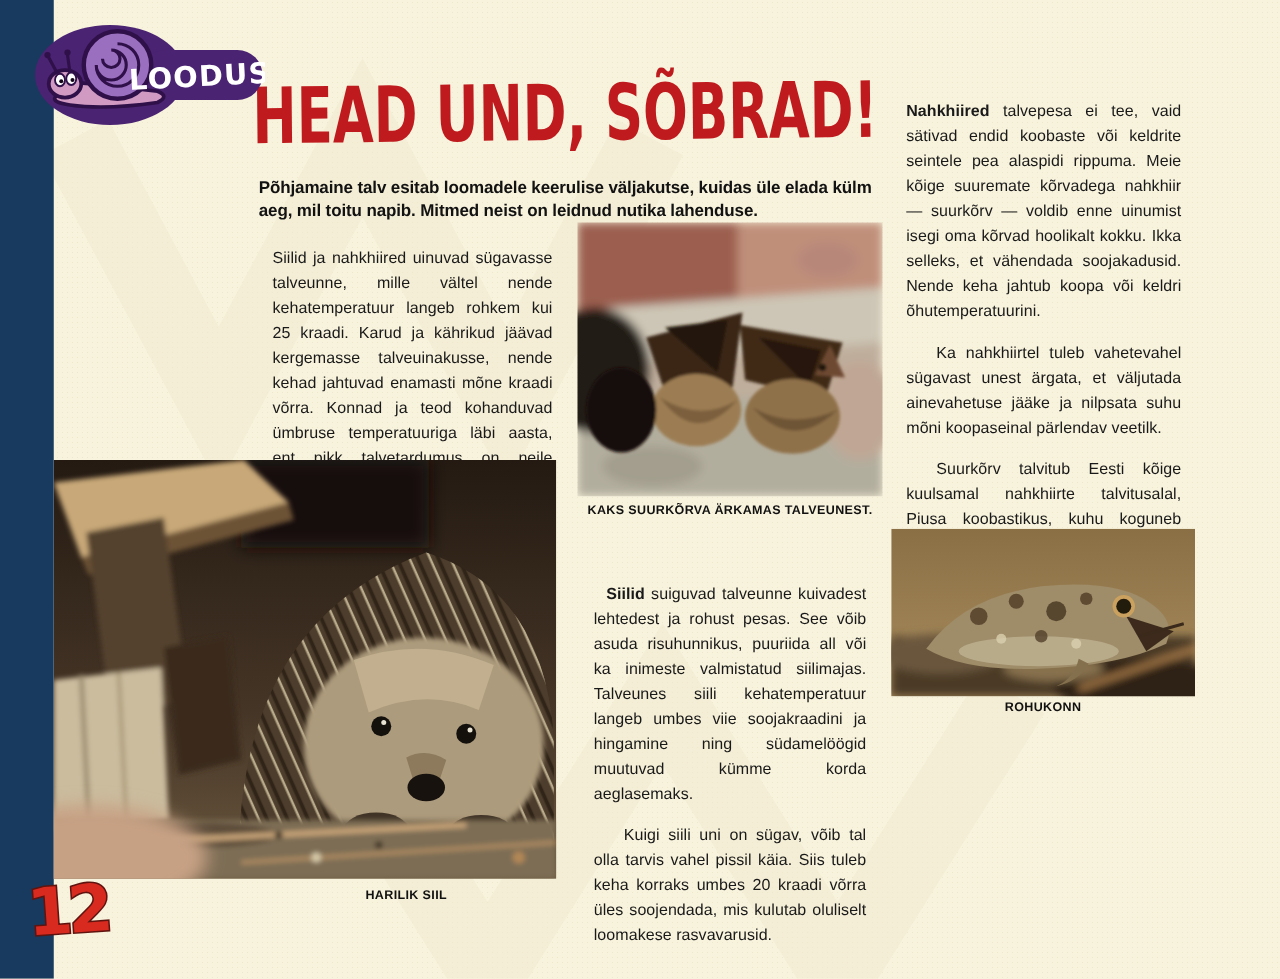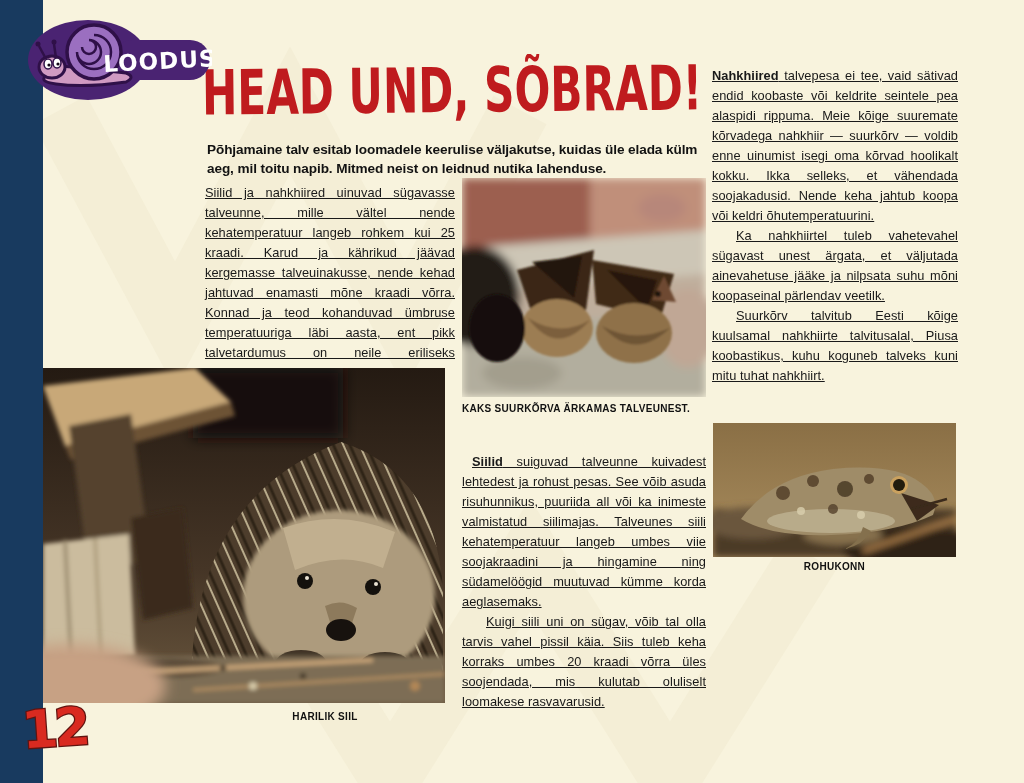--- a/index.html
+++ b/index.html
@@ -15,32 +15,32 @@
   }
   .watermark{position:absolute;left:0;top:0;pointer-events:none;}
   .navy-bar{position:absolute;left:0;top:0;width:43px;height:783px;background:#183a5f;}
   .logo{position:absolute;left:26px;top:14px;}
   .headline{position:absolute;left:198px;top:54px;}
   .lead{
     position:absolute;left:207px;top:126px;width:496px;
     font-weight:bold;font-size:13.6px;line-height:19px;letter-spacing:-0.1px;color:#121212;
   }
   .bodycol{font-size:12.8px;line-height:20px;text-align:justify;letter-spacing:0.05px;color:#191919;}
-  .bodycol p{margin:0;text-decoration:underline;}
+  .bodycol p{margin:13px;}
   .ind{text-indent:24px;}
   .ind-sm{text-indent:10px;}
   .col-left{position:absolute;left:205px;top:183px;width:250px;}
   .col-mid{position:absolute;left:462px;top:452px;width:244px;}
   .col-right{position:absolute;left:712px;top:66px;width:246px;}
   .col-right-frog{position:absolute;left:712px;top:590px;width:246px;}
   .caption{
     font-size:10px;font-weight:bold;letter-spacing:0.3px;color:#111;
     position:absolute;
   }
-  .cap-bats{left:462px;top:403px;width:244px;}
+  .cap-bats{left:462px;top:403px;width:244px;text-align:center;}
   .cap-hedgehog{left:205px;top:711px;width:240px;text-align:center;}
   .cap-frog{left:713px;top:561px;width:243px;text-align:center;}
   .figure{position:absolute;display:block;}
   .fig-bats{left:462px;top:178px;}
   .fig-hedgehog{left:43px;top:368px;}
   .fig-frog{left:713px;top:423px;}
   .pagenum{position:absolute;left:12px;top:696px;}
 </style>
 </head>
 <body>

